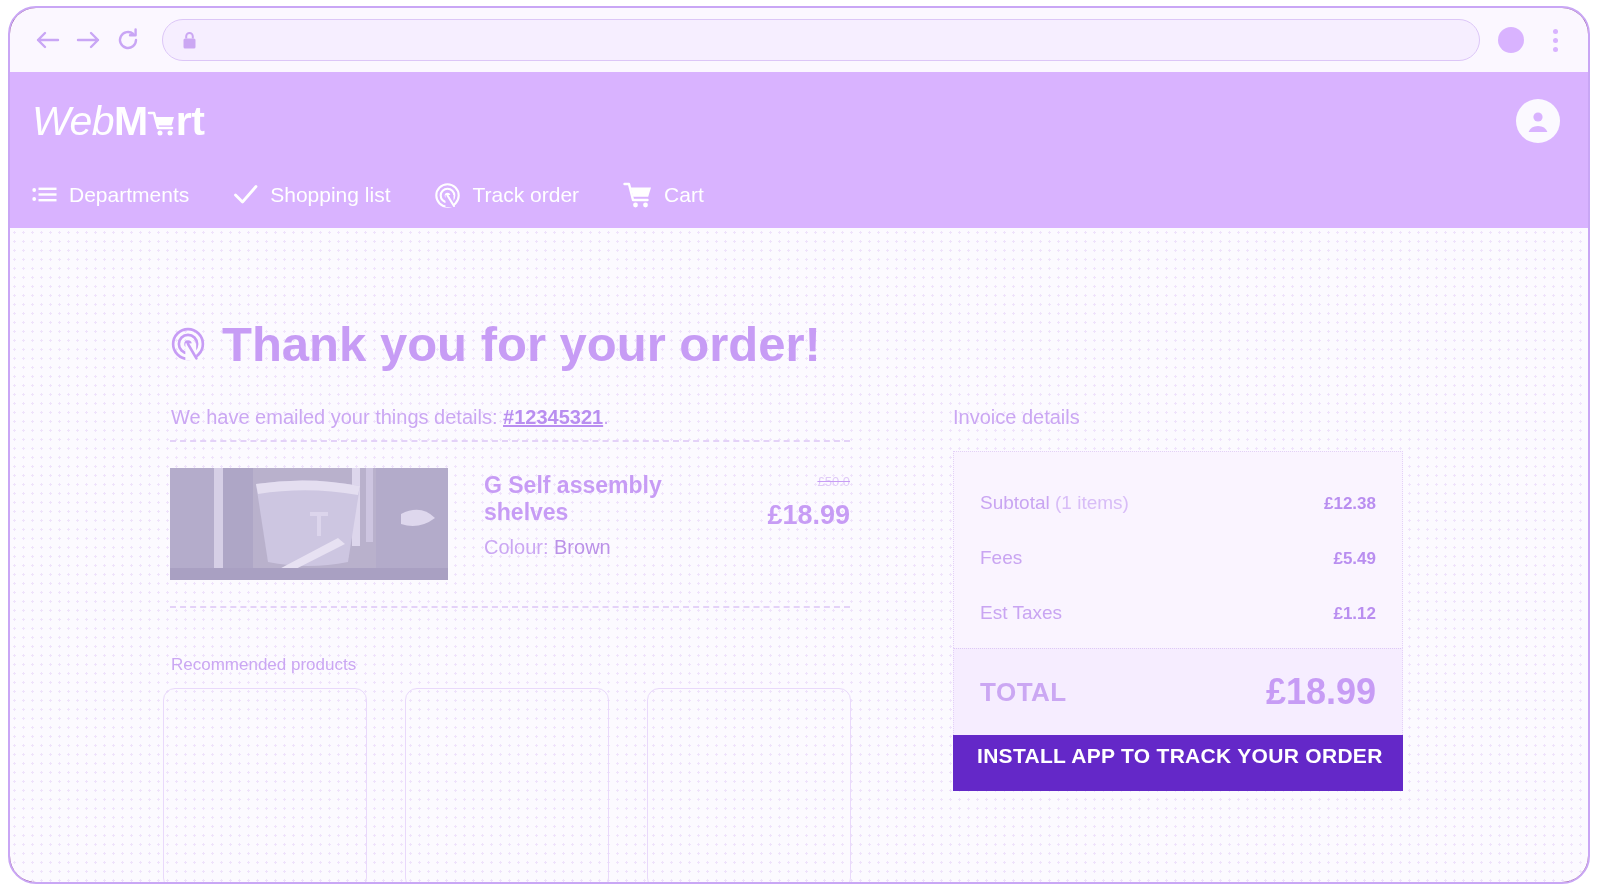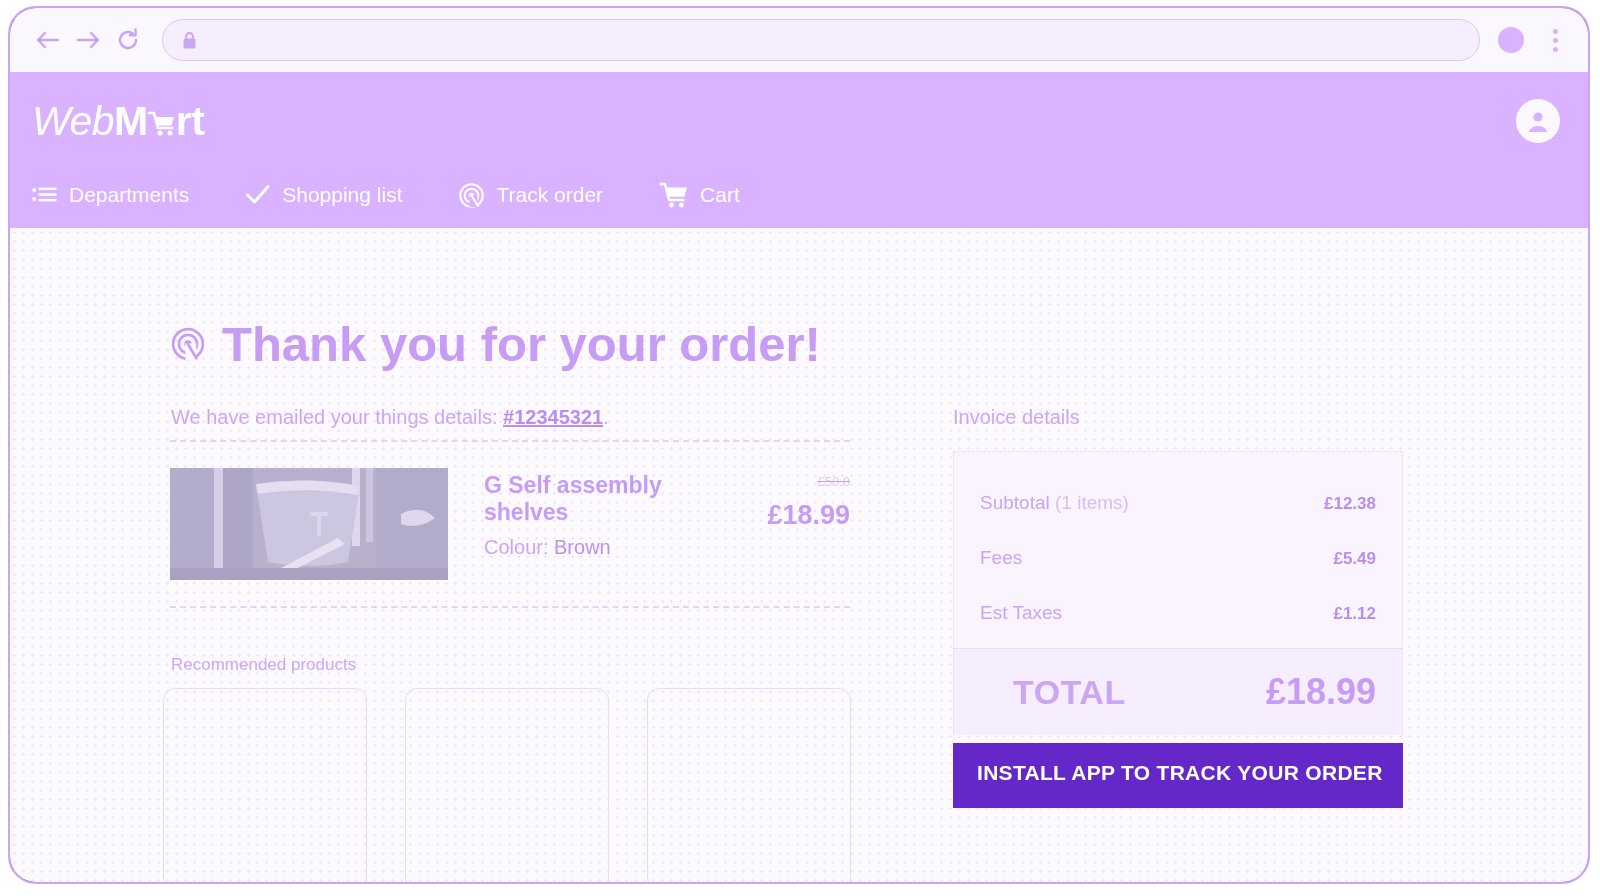--- a/index.html
+++ b/index.html
@@ -166,21 +166,21 @@
     justify-content: center;
   }
 
   
   #nav-row {
     display: flex;
     align-items: center;
     height: 58px;
     padding: 0 0 8px 22px;
     box-sizing: border-box;
-    gap: 12px;
+    gap: 0;
   }
   .nav-item {
     display: flex;
     align-items: center;
     color: #ffffff;
     font-size: 21px;
     margin-right: 44px;
     white-space: nowrap;
   }
   .nav-item .nav-ico {
@@ -359,46 +359,44 @@
     border-left: 1.5px dotted #e3d1f7;
     border-right: 1.5px dotted #e3d1f7;
     border-top: 1.5px dotted #ddc9f5;
     display: flex;
     justify-content: space-between;
     align-items: center;
     padding: 22px 26px;
     box-sizing: border-box;
   }
   #total-label {
-    font-size: 34px;
+    font-size: 26px;
     font-weight: bold;
     color: #cba7f3;
     letter-spacing: 0.5px;
-    margin-left: 33px;
   }
   #total-value {
     font-size: 36px;
     font-weight: bold;
     color: #c79cf5;
   }
   #install-button {
     display: block;
     width: 450px;
     background: #6428c8;
     color: #ffffff;
     border: none;
     font-family: "Liberation Sans", sans-serif;
     font-size: 21px;
     font-weight: bold;
     letter-spacing: 0.3px;
-    padding: 18px 0 23px 24px;
+    padding: 9px 0 23px 24px;
     text-align: left;
     box-sizing: border-box;
     cursor: pointer;
-    margin-top: 8px;
   }
 </style>
 </head>
 <body>
 
 <div id="browser-window">
 
   <div id="browser-chrome">
     <div class="nav-btn">
       <svg width="28" height="24" viewBox="0 0 28 24">

